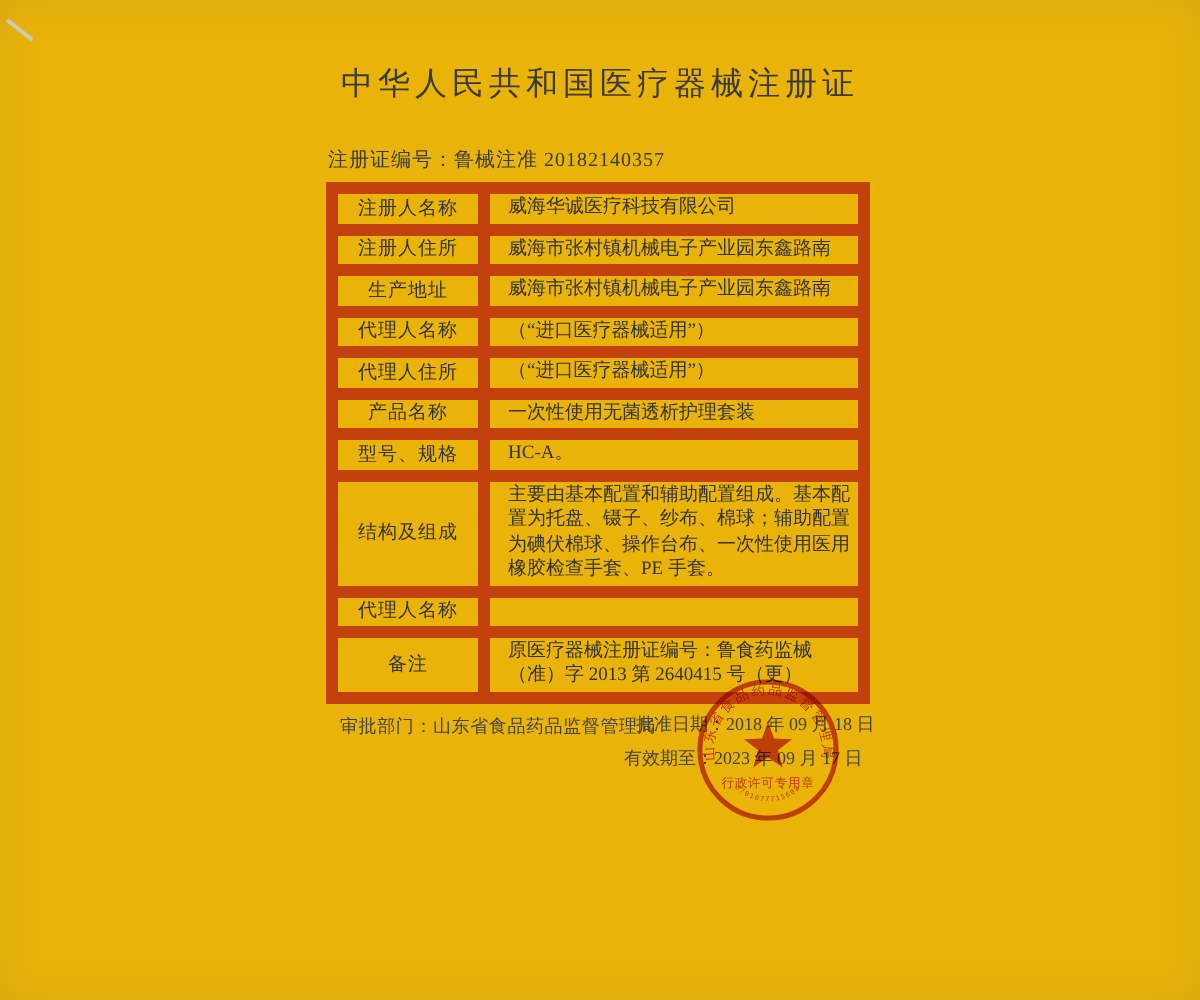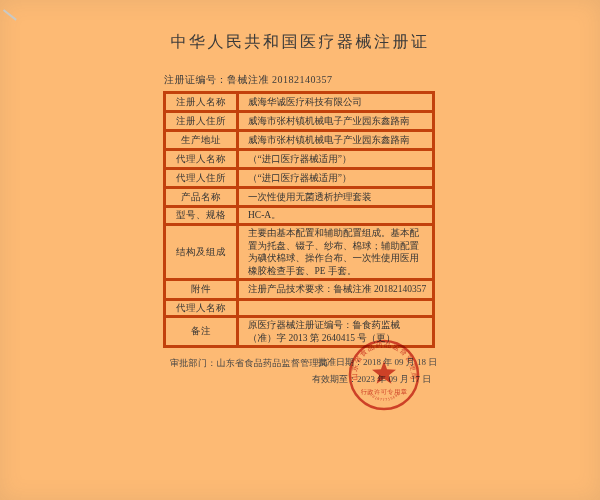--- a/index.html
+++ b/index.html
@@ -1,19 +1,19 @@
 <!DOCTYPE html>
 <html><head>
 <meta charset="utf-8">
 <style>
   html,body{margin:0;padding:0;background:#ffffff;}
   .scan{
     position:relative;
     width:600px;height:500px;
-    background:#fdba74;
+    background:#eab308;
     box-shadow:inset 0 0 22px rgba(90,90,85,.12);
     overflow:hidden;
     font-family:"Liberation Serif","DejaVu Serif",serif;
     color:#2e2e2e;
   }
   .artifact{
     position:absolute;left:2px;top:14px;width:16px;height:1.5px;
     background:#c9c9c5;transform:rotate(38deg);
   }
   .doc-title{
@@ -23,21 +23,21 @@
   }
   .reg-line{
     position:absolute;left:164px;top:73px;font-size:10px;color:#3c3c3c;
     letter-spacing:.5px;
   }
   table.cert{
     position:absolute;left:163px;top:91px;width:272px;
     border-collapse:collapse;table-layout:fixed;
   }
   table.cert td{
-    border:3px solid #c2410c;
+    border:6px solid #c2410c;
     font-size:9.5px;color:#343434;
     vertical-align:middle;
     overflow:hidden;
   }
   td.label-cell{width:66px;text-align:center;padding:0 2px;letter-spacing:.5px;}
   td.value-cell{padding:1px 4px 1px 9px;line-height:12.5px;}
   table.cert tr{height:19px;}
   table.cert tr:nth-child(7){height:18px;}
   table.cert tr:nth-child(8){height:38px;}
   table.cert tr:nth-child(9){height:20px;}
@@ -98,24 +98,20 @@
         </tr>
         <tr>
           <td class="label-cell">型号、规格</td>
           <td class="value-cell">HC-A。</td>
         </tr>
         <tr>
           <td class="label-cell">结构及组成</td>
           <td class="value-cell">主要由基本配置和辅助配置组成。基本配置为托盘、镊子、纱布、棉球；辅助配置为碘伏棉球、操作台布、一次性使用医用橡胶检查手套、PE 手套。</td>
         </tr>
         <tr>
-          <td class="label-cell">附件</td>
-          <td class="value-cell">注册产品技术要求：鲁械注准 20182140357</td>
-        </tr>
-        <tr>
           <td class="label-cell">代理人名称</td>
           <td class="value-cell"></td>
         </tr>
         <tr>
           <td class="label-cell">备注</td>
           <td class="value-cell">原医疗器械注册证编号：鲁食药监械（准）字 2013 第 2640415 号（更）</td>
         </tr>
       </tbody>
   </table>
 

